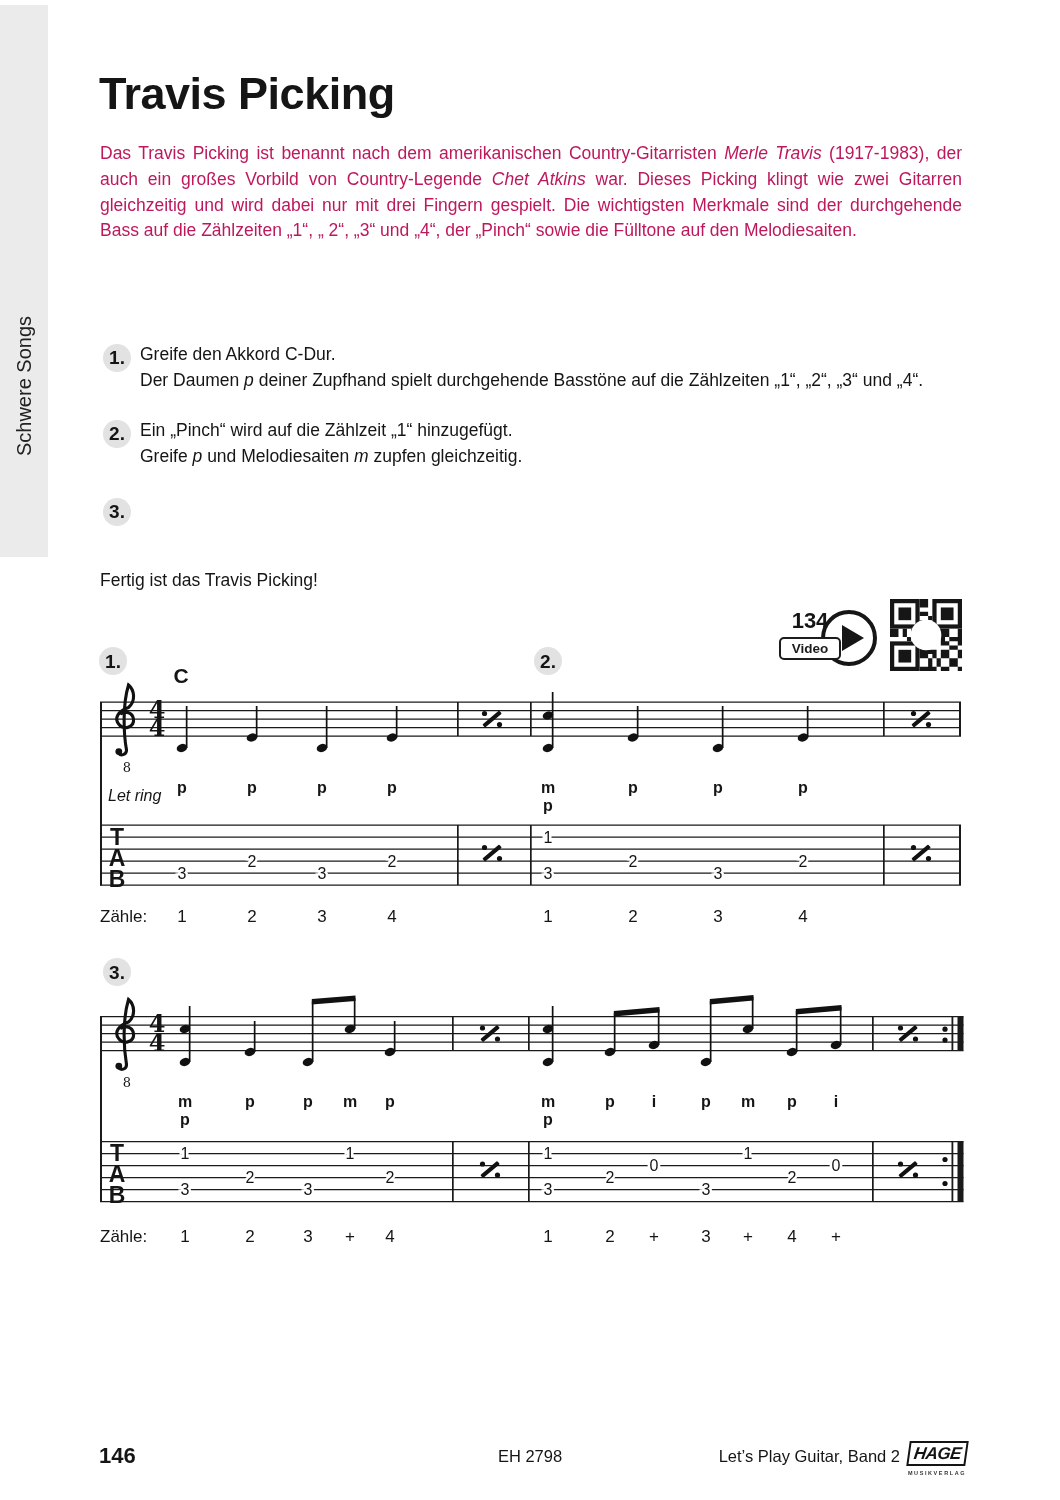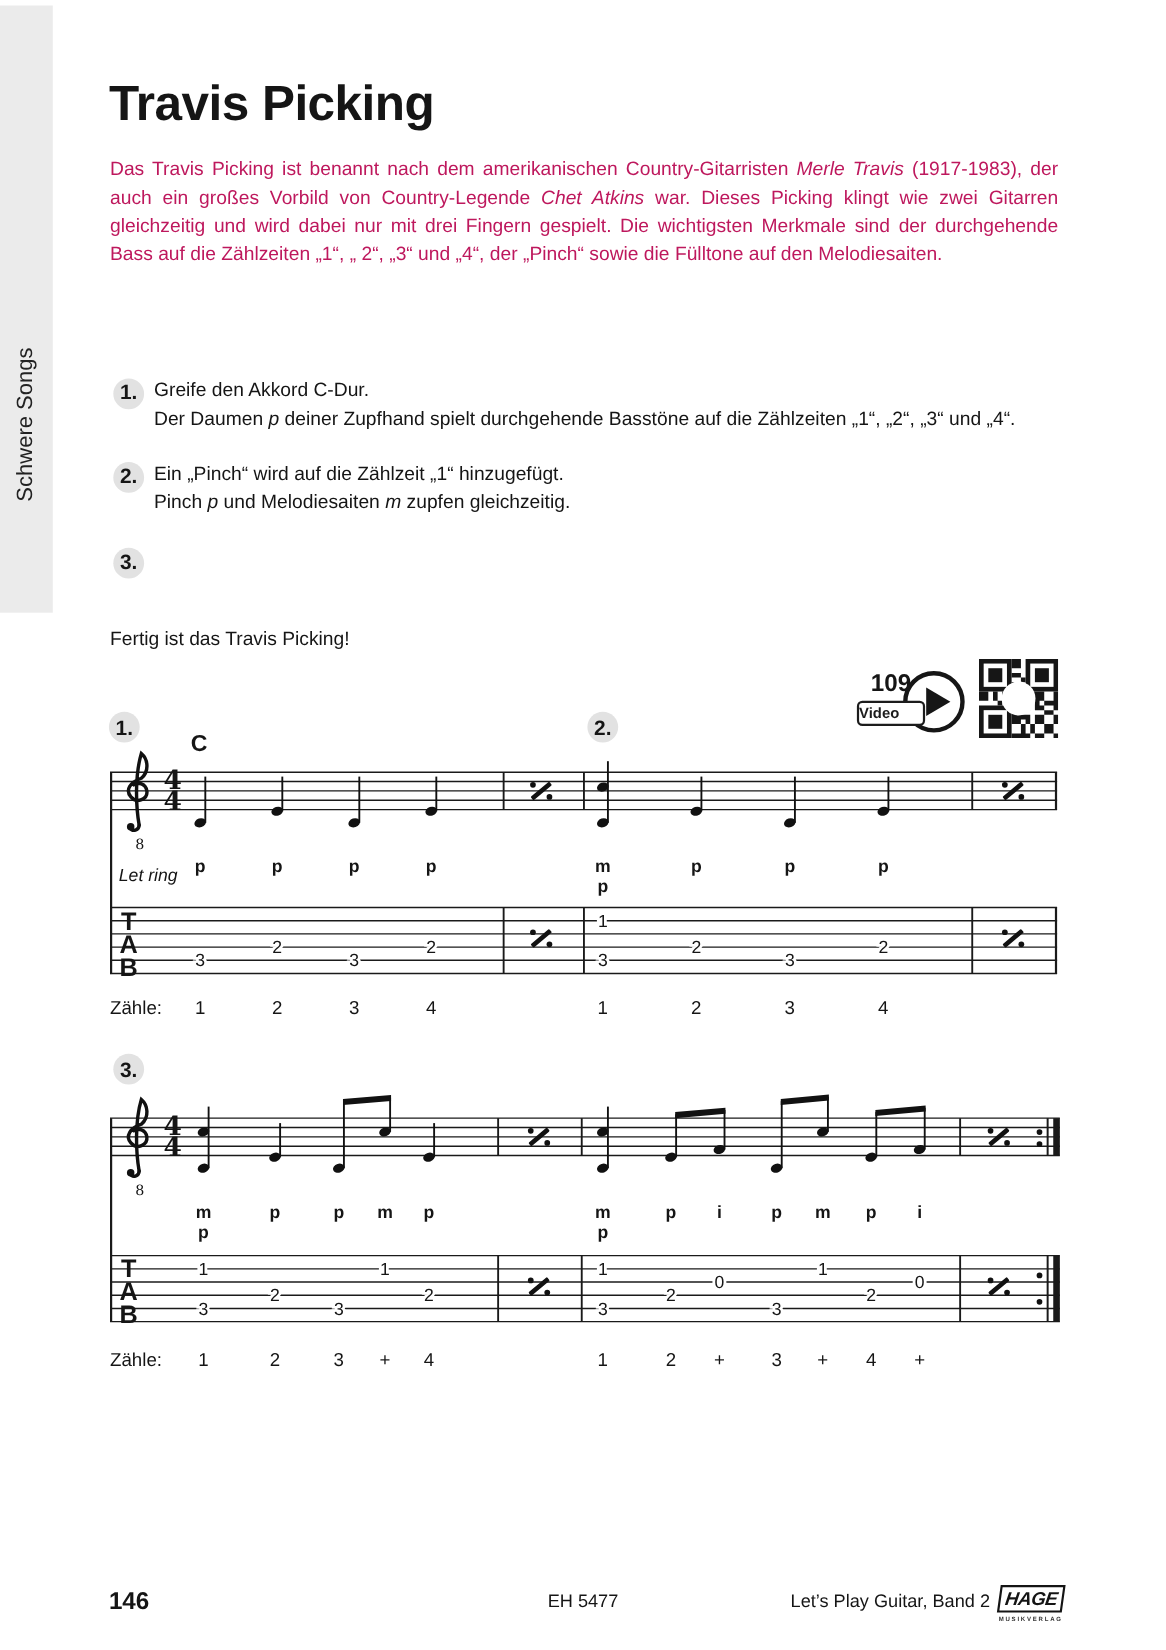--- a/index.html
+++ b/index.html
@@ -19,21 +19,21 @@
   .step{position:absolute;left:103px;width:880px;display:flex;align-items:flex-start;}
   .step-num{flex:0 0 28px;width:28px;height:28px;margin-top:3px;border-radius:50%;background:#e2e2e2;
         text-align:center;line-height:28px;font-size:19px;font-weight:bold;color:#151515;}
   .step-text{margin-left:9px;font-size:17.5px;line-height:26px;color:#151515;}
   .step-title{font-weight:normal;}
   .done-line{position:absolute;left:100px;top:570px;margin:0;font-size:17.5px;color:#151515;}
   
   .video-number{position:absolute;left:778px;top:608px;width:64px;text-align:center;
         font-size:22px;font-weight:bold;color:#151515;}
   .video-pill{position:absolute;left:779px;top:637px;width:58px;height:19px;background:#fff;
-        border:2.5px solid #1c1c1c;border-radius:5px;line-height:19px;
+        border:2.5px solid #1c1c1c;border-radius:5px;text-align:center;line-height:19px;
         font-size:13.5px;font-weight:bold;color:#1c1c1c;}
   
   svg text{fill:#151515;}
   .badge-t{font-size:19px;font-weight:bold;text-anchor:middle;}
   .chord{font-size:21px;font-weight:bold;text-anchor:middle;}
   .timesig{font-family:"DejaVu Serif","Liberation Serif",serif;font-size:24px;font-weight:bold;text-anchor:middle;}
   .oct8{font-family:"DejaVu Serif","Liberation Serif",serif;font-size:13px;text-anchor:middle;}
   .letring{font-size:16px;font-style:italic;}
   .fing{font-size:16px;font-weight:bold;text-anchor:middle;}
   .tabclef{font-size:23px;font-weight:bold;text-anchor:middle;}
@@ -69,30 +69,30 @@
     <div class="step-num">1.</div>
     <div class="step-text">
       <div class="step-title">Greife den Akkord C-Dur.</div>
       <div class="step-body"><span>Der Daumen </span><i>p</i><span> deiner Zupfhand spielt durchgehende Basstöne auf die Zählzeiten „1“, „2“, „3“ und „4“.</span></div>
     </div>
   </div>
   <div class="step" style="top:417px">
     <div class="step-num">2.</div>
     <div class="step-text">
       <div class="step-title">Ein „Pinch“ wird auf die Zählzeit „1“ hinzugefügt.</div>
-      <div class="step-body"><span>Pinch </span><i>p</i><span> und Melodiesaiten </span><i>m</i><span> zupfen gleichzeitig.</span></div>
+      <div class="step-body"><span>Greife </span><i>p</i><span> und Melodiesaiten </span><i>m</i><span> zupfen gleichzeitig.</span></div>
     </div>
   </div>
   <div class="step" style="top:495px">
     <div class="step-num">3.</div>
   </div>
 
   <p class="done-line">Fertig ist das Travis Picking!</p>
 
-  <div class="video-number">109</div>
+  <div class="video-number">134</div>
   <svg class="abs" style="left:820px;top:609px" width="60" height="60" viewBox="0 0 60 60">
     <circle cx="29" cy="29" r="26" fill="#fff" stroke="#161616" stroke-width="4"></circle>
     <path d="M22 16 L22 42 L44 29 Z" fill="#161616"></path>
   </svg>
   <div class="video-pill">Video</div>
   <svg class="abs" style="left:890px;top:599px" width="72" height="72" viewBox="0 0 68 68">
     <rect x="0" y="0" width="68" height="68" fill="#fff"></rect>
     <path id="qr-modules" d="M28 0h4v4h-4zM32 0h4v4h-4zM28 4h4v4h-4zM32 4h4v4h-4zM28 12h4v4h-4zM32 12h4v4h-4zM36 16h4v4h-4zM28 20h4v4h-4zM32 20h4v4h-4zM28 24h4v4h-4zM32 24h4v4h-4zM0 28h4v4h-4zM4 28h4v4h-4zM12 28h4v4h-4zM20 28h4v4h-4zM24 28h4v4h-4zM36 28h4v4h-4zM40 28h4v4h-4zM44 28h4v4h-4zM48 28h4v4h-4zM52 28h4v4h-4zM64 28h4v4h-4zM0 32h4v4h-4zM4 32h4v4h-4zM12 32h4v4h-4zM20 32h4v4h-4zM24 32h4v4h-4zM36 32h4v4h-4zM40 32h4v4h-4zM44 32h4v4h-4zM48 32h4v4h-4zM52 32h4v4h-4zM64 32h4v4h-4zM16 36h4v4h-4zM28 36h4v4h-4zM32 36h4v4h-4zM48 36h4v4h-4zM56 36h4v4h-4zM60 36h4v4h-4zM64 36h4v4h-4zM28 40h4v4h-4zM32 40h4v4h-4zM40 40h4v4h-4zM48 40h4v4h-4zM52 40h4v4h-4zM64 40h4v4h-4zM28 44h4v4h-4zM32 44h4v4h-4zM56 44h4v4h-4zM60 44h4v4h-4zM28 48h4v4h-4zM32 48h4v4h-4zM36 48h4v4h-4zM40 48h4v4h-4zM48 48h4v4h-4zM52 48h4v4h-4zM64 48h4v4h-4zM28 52h4v4h-4zM32 52h4v4h-4zM40 52h4v4h-4zM48 52h4v4h-4zM52 52h4v4h-4zM64 52h4v4h-4zM36 56h4v4h-4zM44 56h4v4h-4zM56 56h4v4h-4zM60 56h4v4h-4zM36 60h4v4h-4zM44 60h4v4h-4zM56 60h4v4h-4zM60 60h4v4h-4zM28 64h4v4h-4zM32 64h4v4h-4zM36 64h4v4h-4zM40 64h4v4h-4zM48 64h4v4h-4zM52 64h4v4h-4zM64 64h4v4h-4z" fill="#161616"></path>
     <g fill="#161616">
       <rect x="0" y="0" width="28" height="28"></rect>
@@ -410,18 +410,18 @@
       <text class="count" x="610" y="1242">2</text>
       <text class="count" x="654" y="1242">+</text>
       <text class="count" x="706" y="1242">3</text>
       <text class="count" x="748" y="1242">+</text>
       <text class="count" x="792" y="1242">4</text>
       <text class="count" x="836" y="1242">+</text>
     </g>
   </svg>
 
   <div class="pagenum">146</div>
-  <div class="fcenter">EH 5477</div>
+  <div class="fcenter">EH 2798</div>
   <div class="fright">Let’s Play Guitar, Band 2</div>
   <div class="hage-box">HAGE</div>
   <div class="hage-sub">MUSIKVERLAG</div>
 
 </div>
 
 </body></html>

